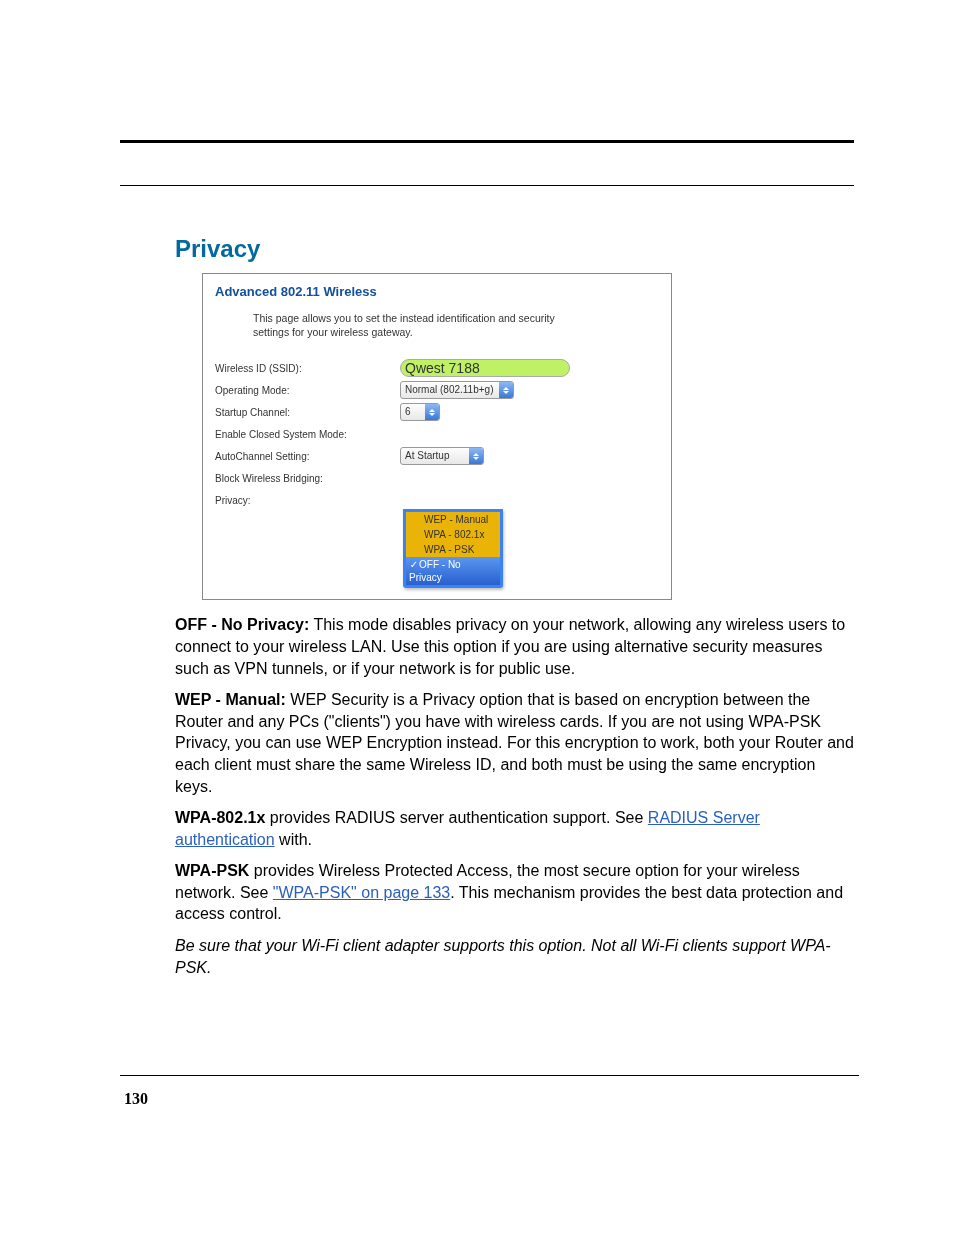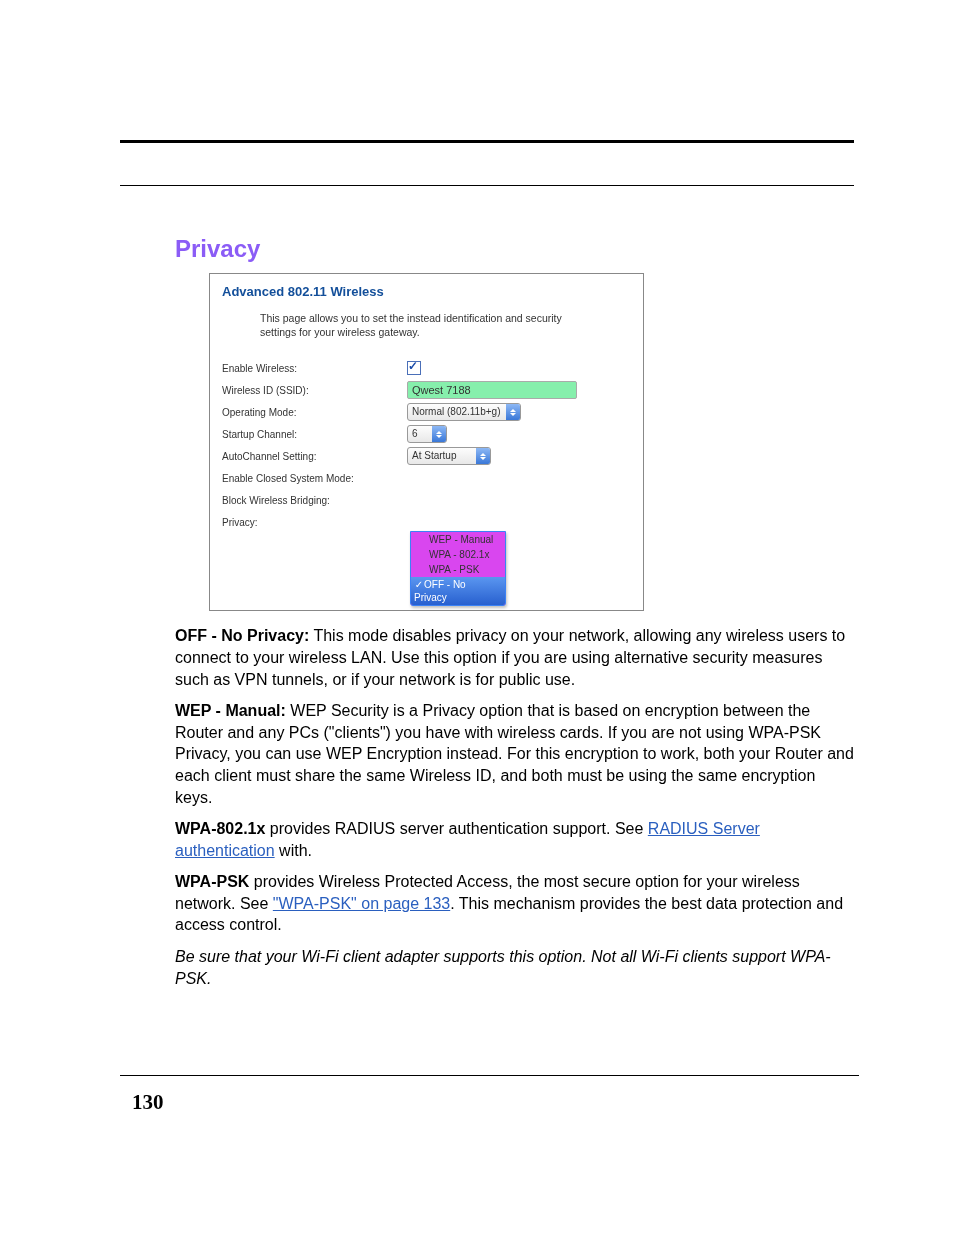--- a/index.html
+++ b/index.html
@@ -26,32 +26,32 @@
   }
   .content {
     position: absolute;
     left: 175px;
     top: 235px;
     width: 680px;
   }
   .section-title {
     font-weight: bold;
     font-size: 24px;
-    color: #8b5cf6;
+    color: #0369a1;
     margin-bottom: 10px;
   }
   .screenshot {
-    margin-left: 34px;
-    width: 435px;
+    margin-left: 27px;
+    width: 470px;
     border: 1px solid #888;
     background: #fff;
     font-family: Verdana, Arial, sans-serif;
     font-size: 10px;
     color: #333;
-    padding-bottom: 4px;
+    padding-bottom: 11px;
     box-sizing: border-box;
   }
   .screenshot-title {
     color: #134f9a;
     font-weight: bold;
     font-size: 13px;
     padding: 10px 12px 6px 12px;
   }
   .screenshot-desc {
     padding: 6px 12px 18px 50px;
@@ -84,26 +84,26 @@
     content: "✓";
     position: absolute;
     top: -3px; left: 0;
     font-size: 12px;
     color: #1a4ba8;
     font-weight: bold;
   }
   .txt-input {
     width: 160px;
     padding: 1px 4px;
-    font-size: 11px;
+    font-size: 14px;
     border: 1px solid #aaa;
-    border-radius: 2px;
+    border-radius: 9px;
     height: 14px;
     line-height: 14px;
-    background: #86efac;
+    background: #bef264;
   }
   .aqua-select {
     display: inline-flex;
     align-items: stretch;
     font-size: 10px;
     background: linear-gradient(#fdfdfd, #e8e8e8);
     border: 1px solid #999;
     border-radius: 3px;
     height: 16px;
     overflow: hidden;
@@ -133,22 +133,22 @@
   .tri-down {
     width: 0; height: 0;
     border-left: 3px solid transparent;
     border-right: 3px solid transparent;
     border-top: 3px solid #fff;
   }
   .dropdown-open {
     margin-left: 200px;
     margin-top: -2px;
     width: 94px;
-    background: #d946ef;
-    border: 1px solid #3b82f6;
+    background: #eab308;
+    border: 3px solid #3b82f6;
     border-radius: 0 0 3px 3px;
     font-size: 10px;
     overflow: hidden;
     box-shadow: 1px 2px 3px rgba(0,0,0,0.25);
   }
   .dropdown-open .opt {
     padding: 1px 6px;
     line-height: 13px;
     color: #333;
   }
@@ -182,47 +182,41 @@
   }
   .body-text .ital { font-style: italic; }
   .footer-line {
     position: absolute;
     left: 120px; right: 95px;
     top: 1075px;
     border-top: 1px solid #000;
   }
   .page-num {
     position: absolute;
-    left: 132px;
+    left: 124px;
     top: 1090px;
     font-family: "Times New Roman", serif;
-    font-size: 21px;
+    font-size: 16px;
     font-weight: bold;
   }
 </style>
 </head>
 <body>
 
 <div class="hr-thick"></div>
 <div class="hr-thin"></div>
 
 <div class="content">
 
   <div class="section-title">Privacy</div>
 
   <div class="screenshot">
     <div class="screenshot-title">Advanced 802.11 Wireless</div>
     <div class="screenshot-desc">This page allows you to set the instead identification and security settings for your wireless gateway.</div>
 
-    <div class="form-row">
-      <div class="form-label">Enable Wireless:</div>
-      <div class="form-val">
-          <span class="chk"></span>
-        </div>
-    </div>
 
     <div class="form-row">
       <div class="form-label">Wireless ID (SSID):</div>
       <div class="form-val">
           <div class="txt-input">Qwest 7188</div>
         </div>
     </div>
 
     <div class="form-row">
       <div class="form-label">Operating Mode:</div>
@@ -244,35 +238,35 @@
           <div class="sel-label">6</div>
           <div class="sel-btn">
               <div class="tri-up"></div>
               <div class="tri-down"></div>
             </div>
         </div>
       </div>
     </div>
 
     <div class="form-row">
+      <div class="form-label">Enable Closed System Mode:</div>
+    </div>
+
+    <div class="form-row">
       <div class="form-label">AutoChannel Setting:</div>
       <div class="form-val">
         <div class="aqua-select">
           <div class="sel-label">At Startup</div>
           <div class="sel-btn">
               <div class="tri-up"></div>
               <div class="tri-down"></div>
             </div>
         </div>
       </div>
     </div>
-
-    <div class="form-row">
-      <div class="form-label">Enable Closed System Mode:</div>
-    </div>
     <div class="form-row">
       <div class="form-label">Block Wireless Bridging:</div>
     </div>
     <div class="form-row">
       <div class="form-label">Privacy:</div>
     </div>
 
     <div class="dropdown-open">
       <div class="opt"><span class="spacer"></span><span>WEP - Manual</span></div>
       <div class="opt"><span class="spacer"></span><span>WPA - 802.1x</span></div>

